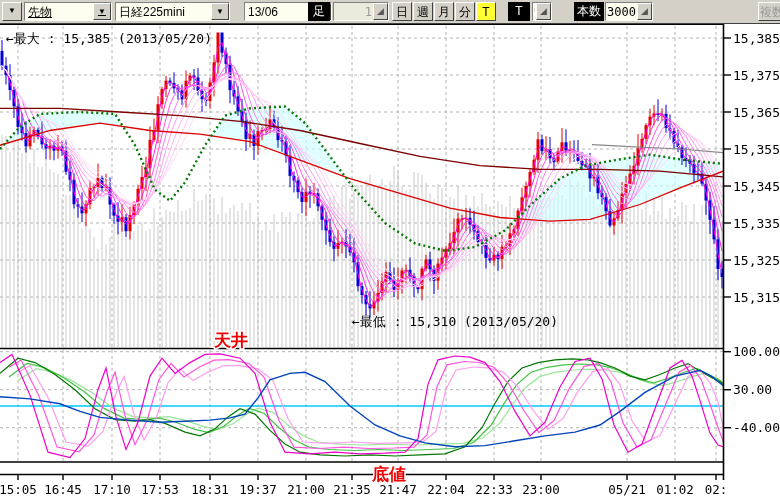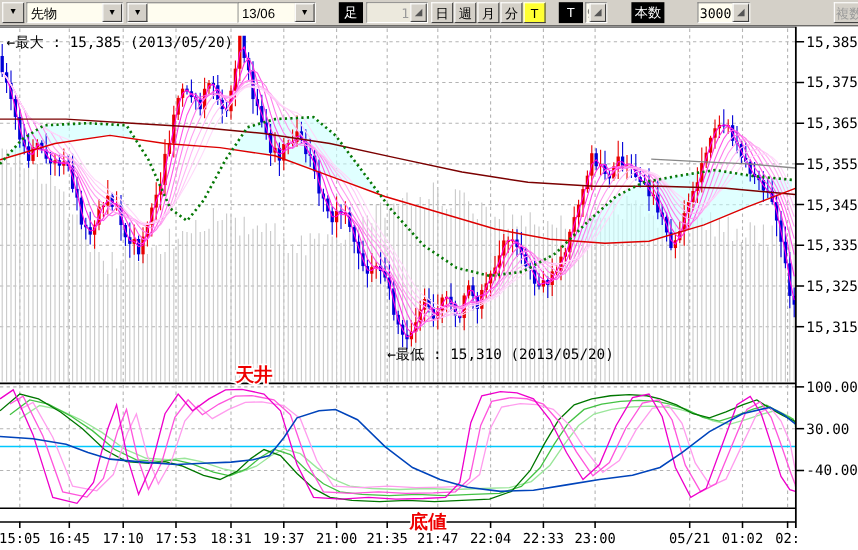--- a/index.html
+++ b/index.html
@@ -29,30 +29,31 @@
   svg.chart{position:absolute;left:0;top:24px;}
   text{font-family:"DejaVu Sans Mono","Liberation Mono",monospace;}
 </style>
 </head>
 <body>
 <div class="app">
 
 <div class="toolbar">
   <div class="tb bevel-out drop-btn" style="left:2px;width:20px;">▼</div>
 
-  <div class="tb bevel-in combo" style="left:24px;width:88px;">
+  <div class="tb bevel-in combo" style="left:24px;width:88px;text-decoration:underline;">
     <span class="txt">先物</span>
     <span class="drop-btn bevel-out">▼</span>
   </div>
 
   <div class="tb bevel-in combo" style="left:115px;width:115px;">
+    <span class="txt">日経225mini</span>
     <span class="drop-btn bevel-out">▼</span>
   </div>
 
-  <div class="tb bevel-in combo" style="left:216px;width:71px;">
+  <div class="tb bevel-in combo" style="left:244px;width:88px;">
     <span class="txt">13/06</span>
     <span class="drop-btn bevel-out">▼</span>
   </div>
 
   <div class="tb blk" style="left:308px;width:22px;">足</div>
 
   <div class="tb bevel-in numfield" style="left:333px;width:56px;">
     <input class="dim" value="1" style="">
     <span class="spin bevel-out">◢</span>
   </div>
@@ -63,21 +64,21 @@
   <div class="tb bevel-out pbtn" style="left:455px;width:20px;">分</div>
   <div class="tb bevel-out pbtn active" style="left:476px;width:20px;">T</div>
 
   <div class="tb blk" style="left:508px;width:22px;">T</div>
   <div class="tb bevel-in numfield" style="left:532px;width:20px;">
     <input value="96" style="">
     <span class="spin bevel-out">◢</span>
   </div>
 
   <div class="tb blk" style="left:574px;width:30px;">本数</div>
-  <div class="tb bevel-in numfield" style="left:634px;width:48px;">
+  <div class="tb bevel-in numfield" style="left:605px;width:48px;">
     <input value="3000" style="">
     <span class="spin bevel-out">◢</span>
   </div>
 
   <div class="tb bevel-out pbtn" style="left:656px;width:37px;margin-top:44px;">適用</div>
 
   <div class="tb bevel-out disabled-btn" style="left:726px;width:52px;">複数銘柄</div>
 </div>
 
 <svg class="chart" width="780" height="476" id="chart-svg" xmlns="http://www.w3.org/2000/svg">

